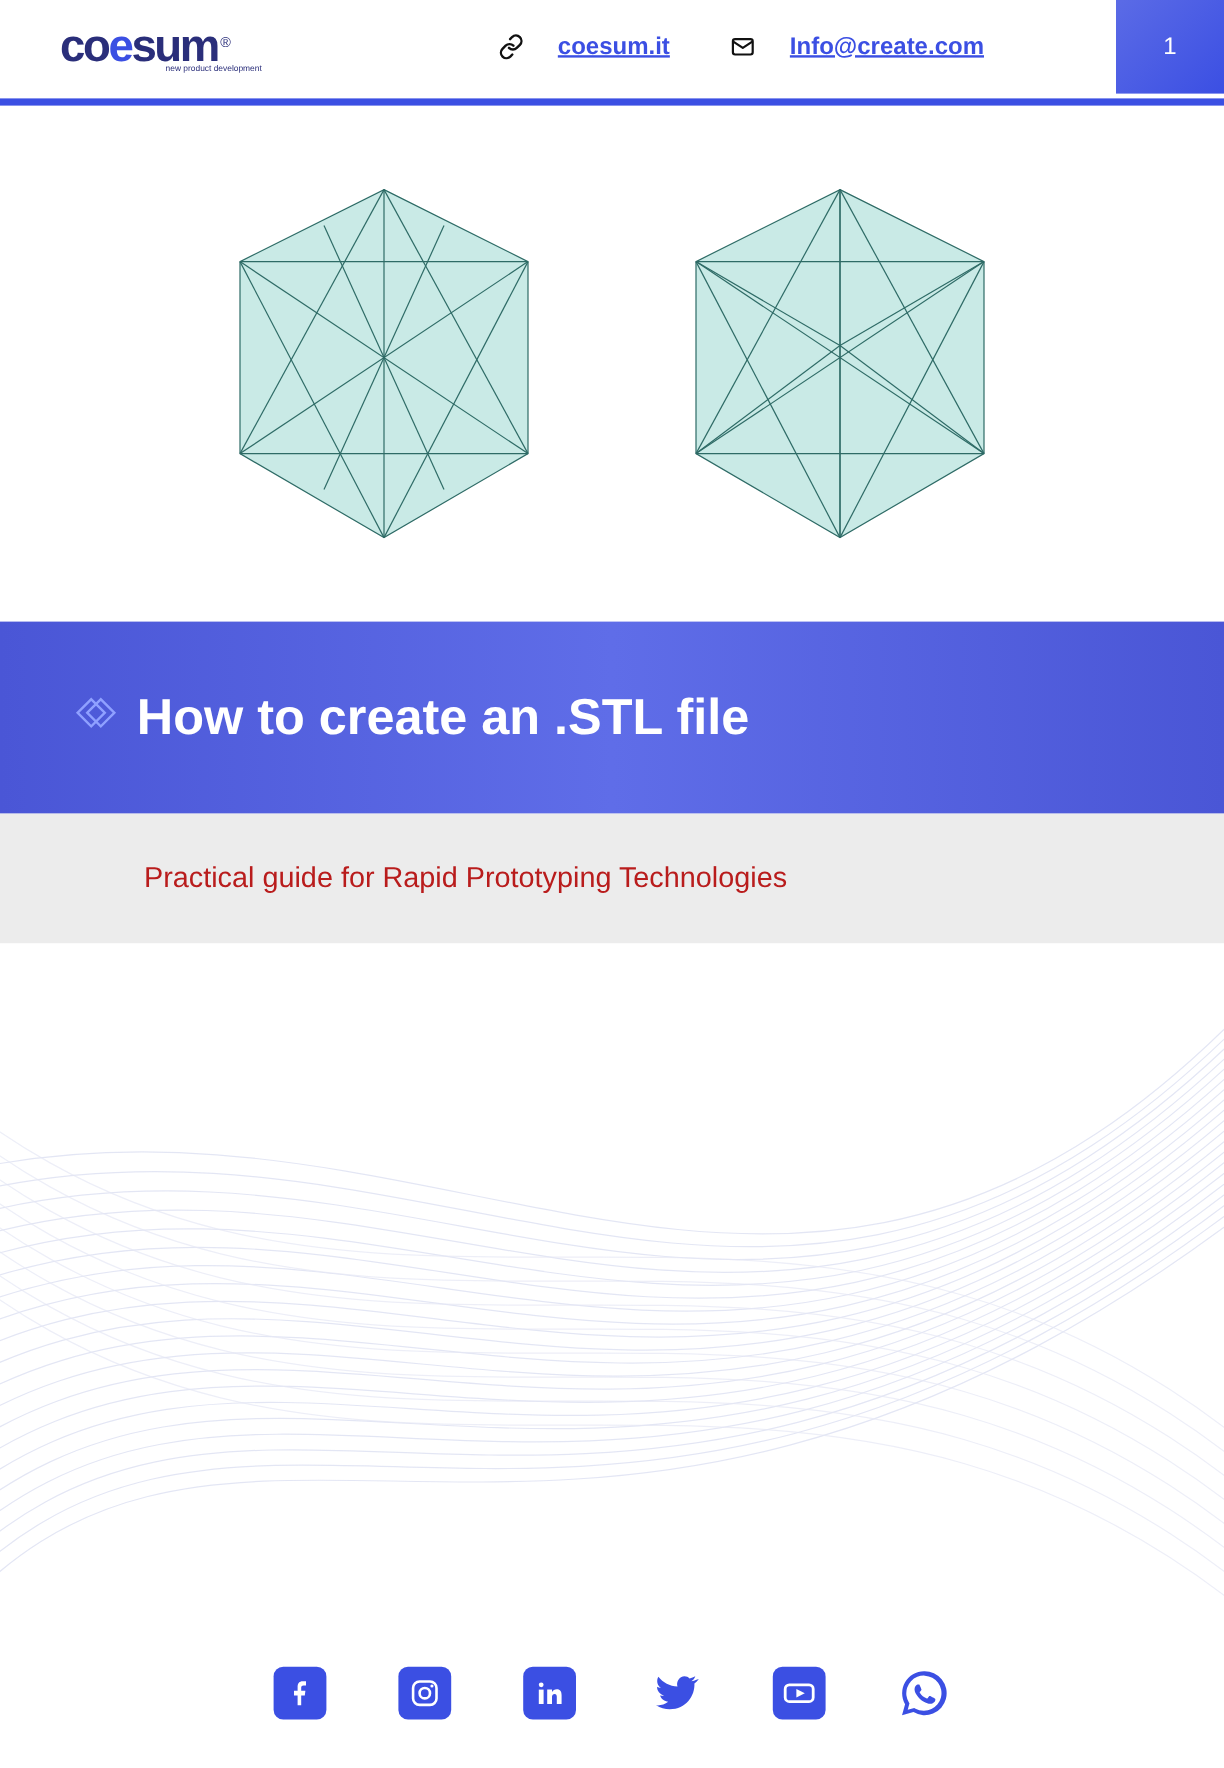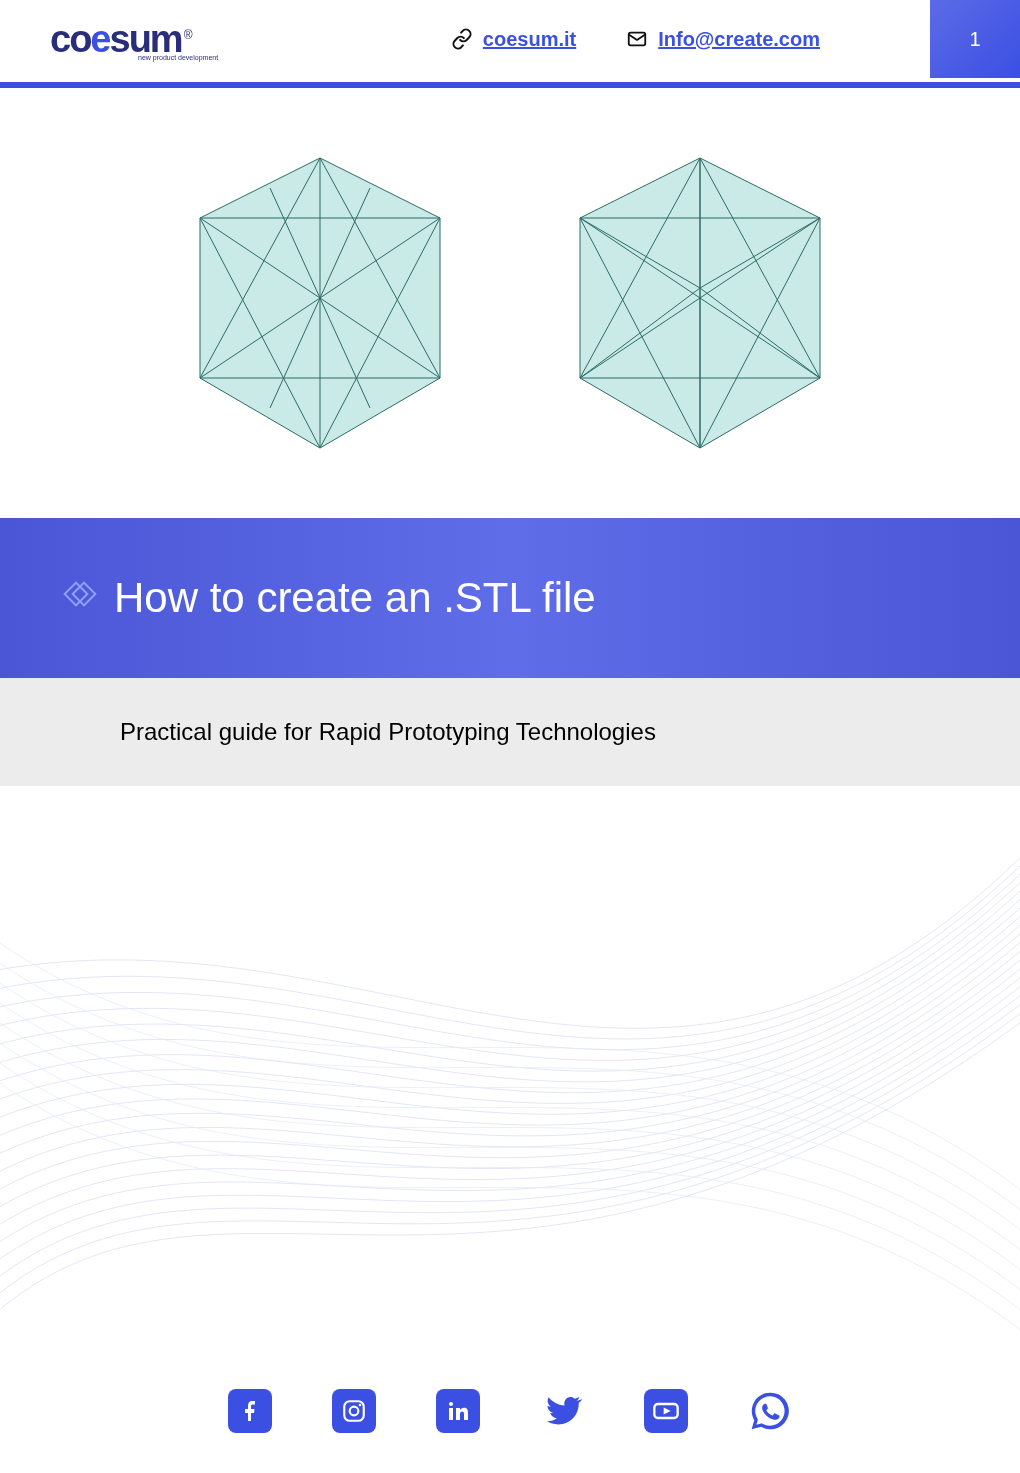--- a/index.html
+++ b/index.html
@@ -52,21 +52,21 @@
     .header-links {
       margin-left: auto;
       display: flex;
       align-items: center;
       gap: 50px;
       padding-right: 0;
     }
     .hlink {
       display: flex;
       align-items: center;
-      gap: 10px;
+      gap: 28px;
       color: #3b4fe3;
       font-weight: bold;
       font-size: 20px;
       text-decoration: underline;
     }
     .hlink-icon { display: inline-flex; }
     .page-badge {
       width: 90px;
       height: 78px;
       background: linear-gradient(135deg, #5b6be6 0%, #3b4fe3 100%);
@@ -99,30 +99,30 @@
       height: 160px;
       background: linear-gradient(90deg, #4a56d6 0%, #5f6de8 50%, #4a56d6 100%);
       display: flex;
       align-items: center;
       padding-left: 60px;
       gap: 14px;
     }
     .title-banner .title {
       color: #ffffff;
       font-size: 42px;
-      font-weight: normal;
+      font-weight: bold;
     }
     .diamond-icon { display: inline-flex; }
 
     
     .subtitle-band {
       background: #ececec;
       padding: 40px 0 40px 120px;
       font-size: 24px;
-      color: #000000;
+      color: #b91c1c;
     }
 
     
     .wavebg {
       position: absolute;
       left: 0;
       right: 0;
       top: 760px;
       bottom: 0;
       overflow: hidden;

